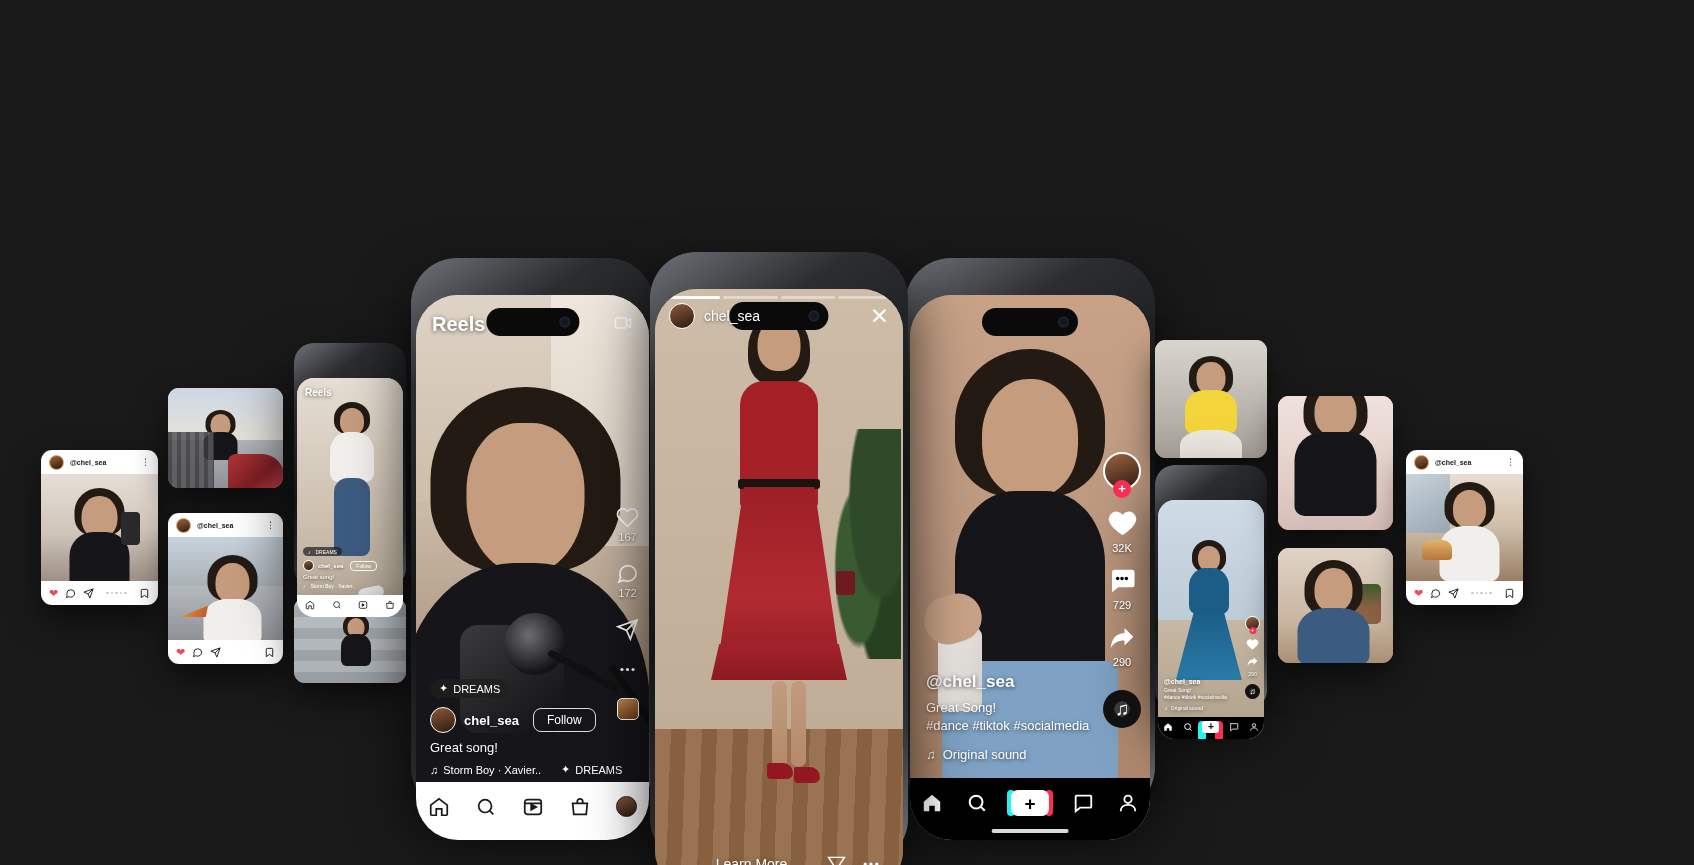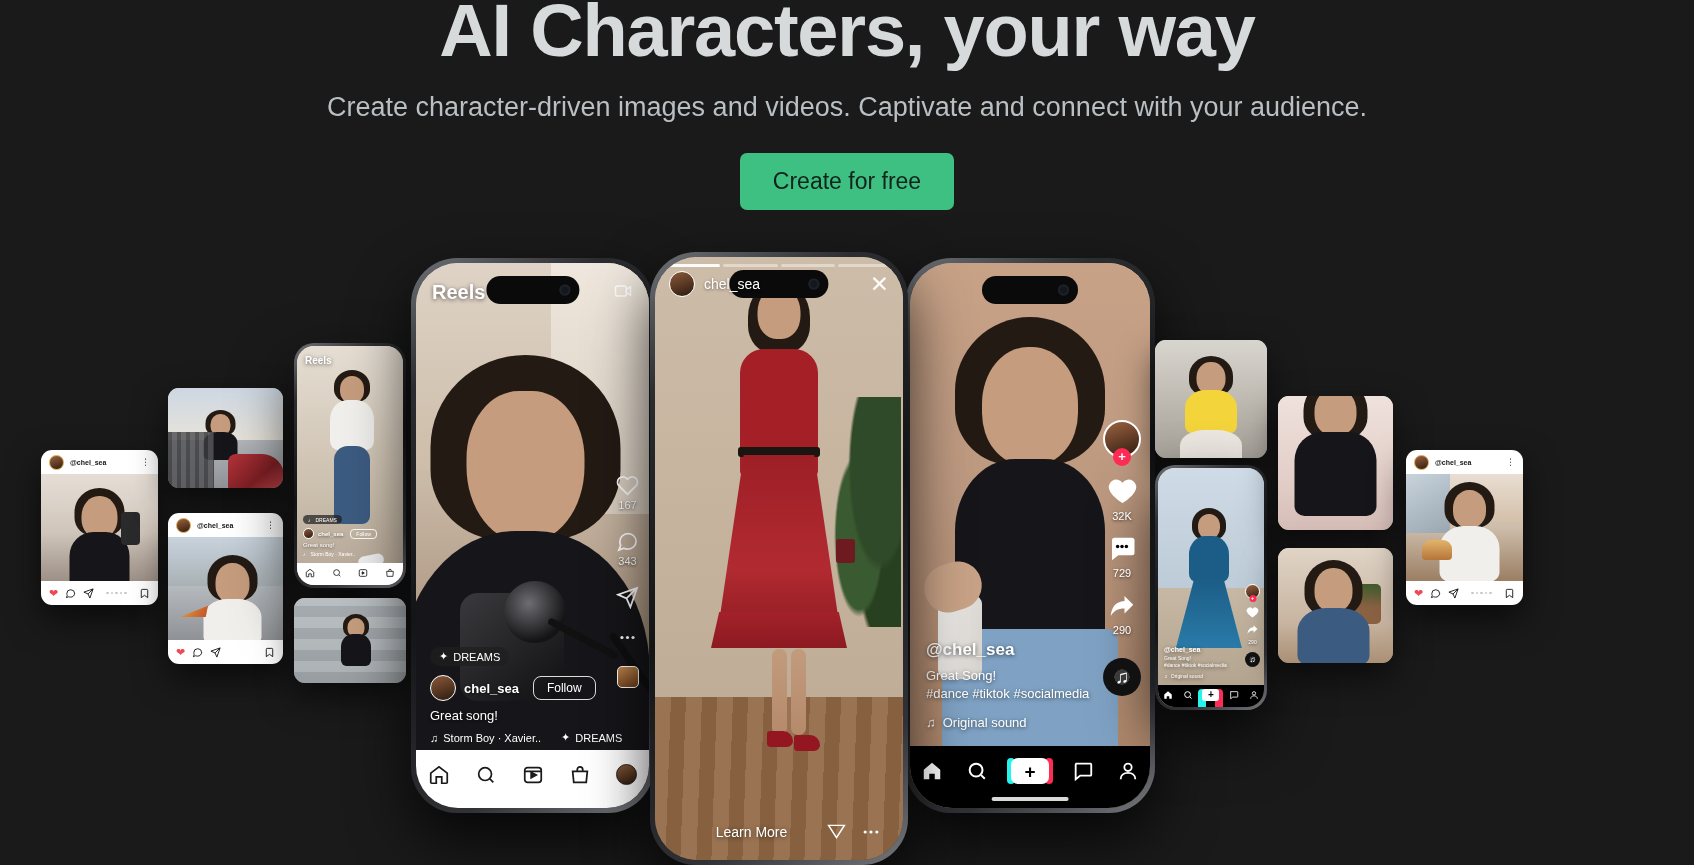--- a/index.html
+++ b/index.html
@@ -64,20 +64,21 @@
     padding: 5px;
     box-shadow: 0 26px 60px rgba(0,0,0,.75);
   }
   .phone .screen {
     position: relative;
     width: 100%;
     height: 100%;
     border-radius: 42px;
     overflow: hidden;
     background: #0d0d0d;
+    margin-top: 32px;
   }
   .notch {
     position: absolute;
     top: 13px; left: 50%;
     transform: translateX(-50%);
     width: 40%;
     height: 28px;
     background: #0a0a0a;
     border-radius: 18px;
     z-index: 20;
@@ -311,27 +312,20 @@
     box-shadow:0 14px 34px rgba(0,0,0,.6);
   }
 
   svg { display:block; }
 </style>
 </head>
 <body>
 
 <div class="page">
 
-  <div class="hero">
-    <h1 class="hero-title">AI Characters, your way</h1>
-    <p class="hero-sub">Create character-driven images and videos. Captivate and connect with your audience.</p>
-    <div class="cta-wrap">
-      <button class="cta">Create for free</button>
-    </div>
-  </div>
 
   <div class="feedcard" style="left:41px; top:450px; width:117px; height:155px;">
     <div class="fc-head">
       <div class="av"></div>
       <div class="uname">@chel_sea</div>
       <div class="dots">⋮</div>
     </div>
     <div class="fc-img" style="height:107px;">
       <div class="photo">
         <div class="bg studio"></div>
@@ -527,21 +521,21 @@
         <div class="item">
           <svg width="23" height="23" viewBox="0 0 24 24" fill="none" stroke="#fff" stroke-width="1.8">
               <path d="M20.8 4.6a5.5 5.5 0 00-7.8 0L12 5.6l-1-1a5.5 5.5 0 00-7.8 7.8l1 1L12 21.2l7.8-7.8 1-1a5.5 5.5 0 000-7.8z"></path>
             </svg>
           <span class="cnt">167</span>
         </div>
         <div class="item">
           <svg width="23" height="23" viewBox="0 0 24 24" fill="none" stroke="#fff" stroke-width="1.8">
               <path d="M21 11.5a8.4 8.4 0 01-9 8.4 8.3 8.3 0 01-3.8-.9L3 21l1.9-5a8.4 8.4 0 01-.9-3.8 8.4 8.4 0 018.4-8.4h.5a8.4 8.4 0 018.1 8.1z"></path>
             </svg>
-          <span class="cnt">343</span>
+          <span class="cnt">172</span>
         </div>
         <div class="item">
           <svg width="23" height="23" viewBox="0 0 24 24" fill="none" stroke="#fff" stroke-width="1.8">
               <path d="M22 2L11 13M22 2l-7 20-4-9-9-4 20-7z"></path>
             </svg>
         </div>
         <div class="item">
           <svg width="19" height="19" viewBox="0 0 24 24" fill="#fff">
               <circle cx="5" cy="12" r="2"></circle>
               <circle cx="12" cy="12" r="2"></circle>

